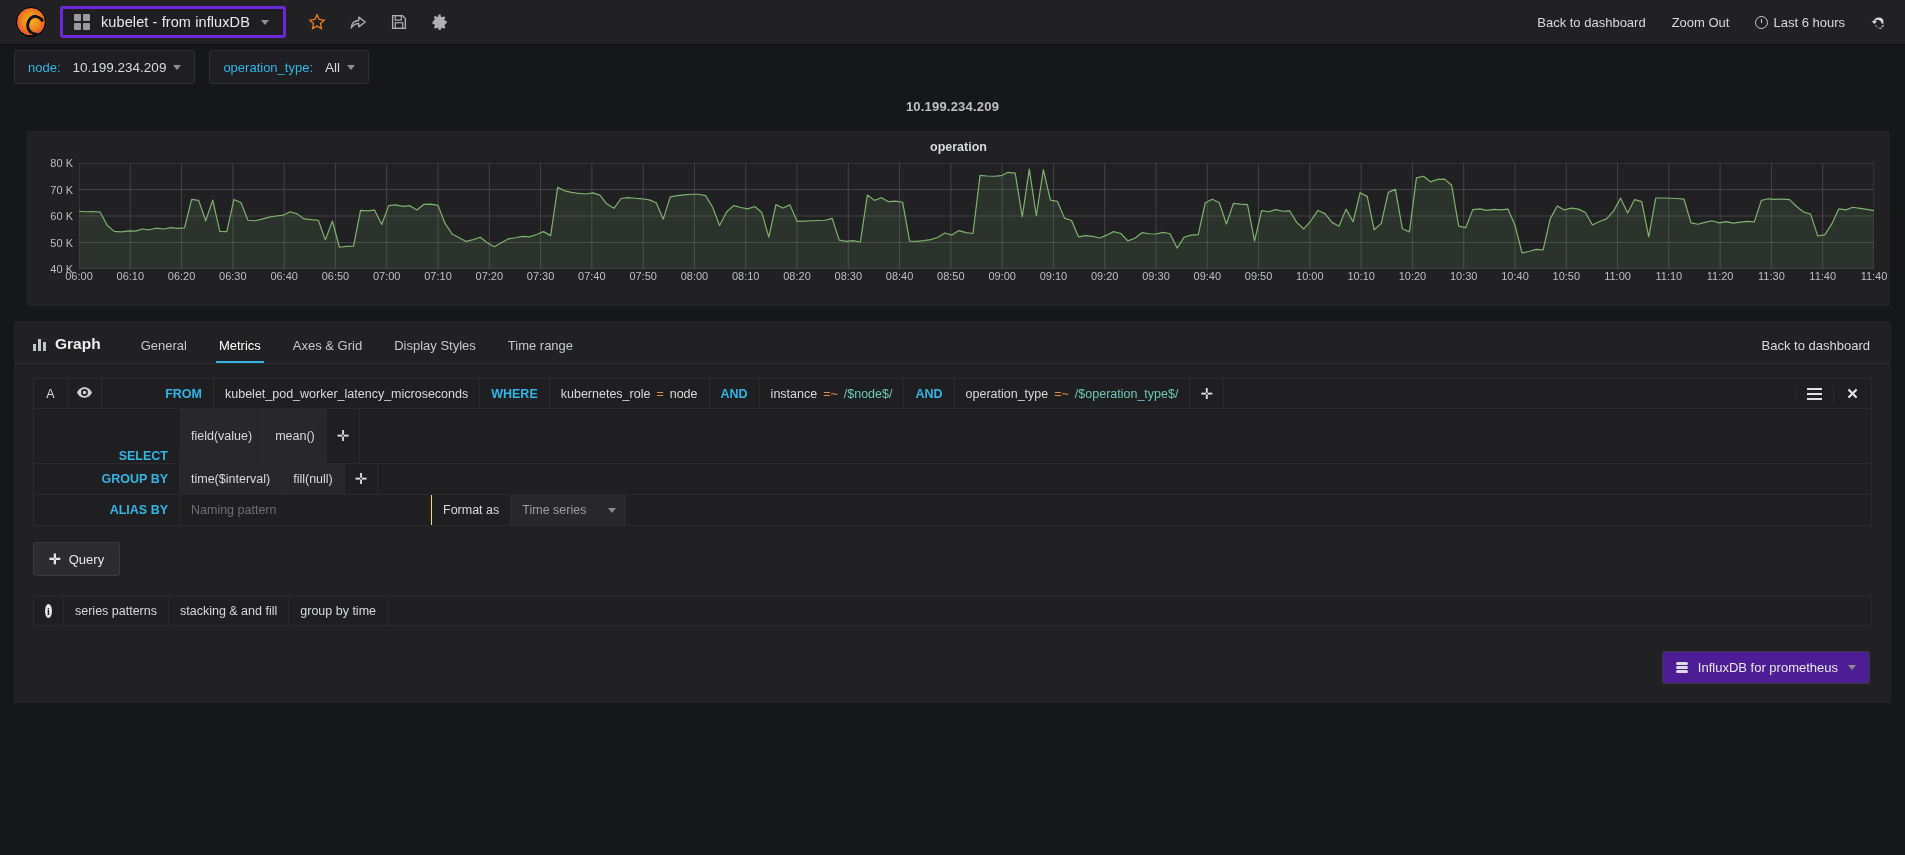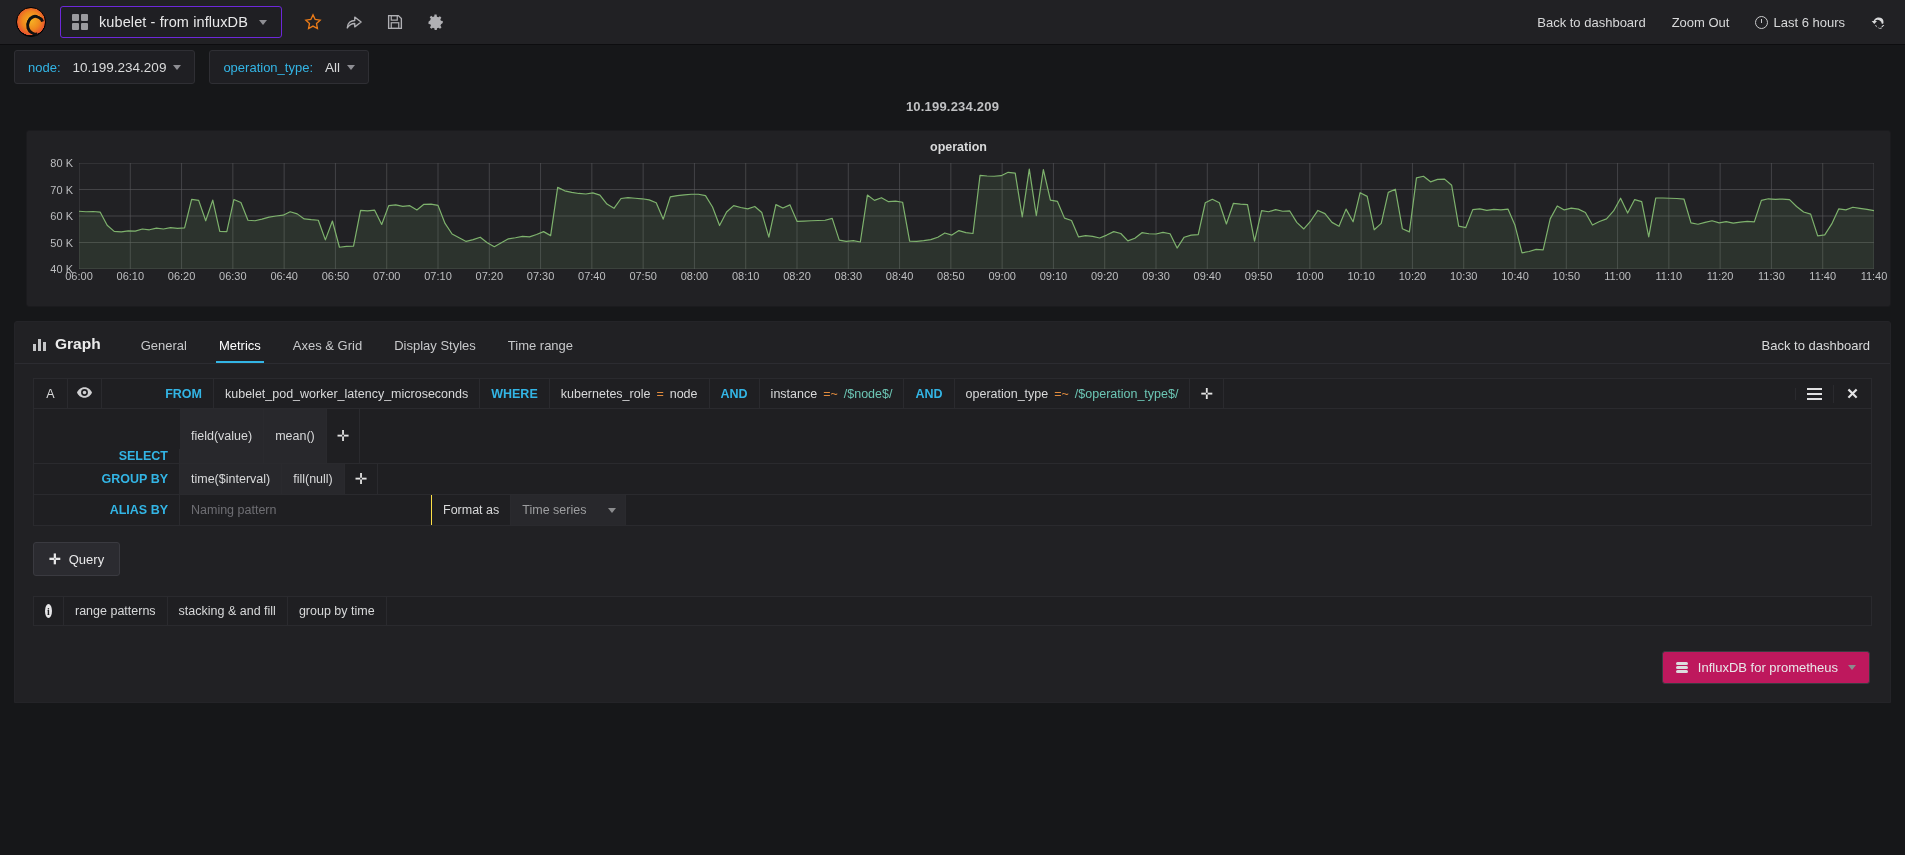--- a/index.html
+++ b/index.html
@@ -28,21 +28,21 @@
     border: 1px solid #000;
   }
   .gf-logo::after {
     content: ""; position: absolute; left: 9px; top: 7px;
     width: 12px; height: 14px; border: 3px solid #111;
     border-radius: 50% 50% 40% 60%; border-right-color: transparent;
     transform: rotate(25deg);
   }
   .dash-picker {
     display: flex; align-items: center; gap: 11px;
-    border: 1px solid #6d28d9; border-radius: 3px;
+    border: 3px solid #6d28d9; border-radius: 3px;
     padding: 7px 14px 7px 11px; background: #1f1f23;
     cursor: pointer; height: 32px;
   }
   .grid-icon { display: grid; grid-template-columns: 7px 7px; grid-template-rows: 7px 7px; gap: 2px; }
   .grid-icon i { background: #9a9a9e; display: block; border-radius: 1px; }
   .dash-title { font-size: 14.5px; color: #e8e8e9; letter-spacing: .1px; }
   .caret { width: 0; height: 0; border-left: 4px solid transparent; border-right: 4px solid transparent; border-top: 5px solid #8e8e93; }
   .nav-icons { display: flex; align-items: center; gap: 23px; margin-left: 22px; }
   .nav-ico { width: 18px; height: 18px; color: #b0b0b4; cursor: pointer; display: flex; align-items: center; justify-content: center; }
   .nav-ico svg { width: 100%; height: 100%; fill: currentColor; }
@@ -182,21 +182,21 @@
   .wrench svg { width: 13px; height: 13px; fill: #dcdcde; }
   .circ-ico {
     width: 14px; height: 14px; border-radius: 50%; background: #e6e6e8; color: #1f1f22;
     font-size: 10px; font-weight: bold; display: flex; align-items: center; justify-content: center;
     font-family: "Liberation Serif", serif;
   }
 
   .ds-picker {
     position: absolute; right: 20px; bottom: 18px;
     display: inline-flex; align-items: center; gap: 10px;
-    background: #be185d; border: 1px solid #3a3a40; border-radius: 3px;
+    background: #4c1d95; border: 1px solid #3a3a40; border-radius: 3px;
     padding: 8px 13px; font-size: 13px; color: #e8e8e9; cursor: pointer;
   }
   .db-ico { display: flex; flex-direction: column; gap: 1.5px; }
   .db-ico i { width: 12px; height: 2.6px; background: #dcdcde; border-radius: 2px; display: block; }
 </style>
 </head>
 <body>
 
 <div class="navbar">
   <div class="gf-logo"></div>
@@ -473,21 +473,21 @@
   <div class="query-btn">
     <span class="pl">✛</span>
     <span>Query</span>
   </div>
 
   <div class="opt-block">
     <div class="opt-row">
       <div class="opt-cell ico">
         <span class="circ-ico">i</span>
       </div>
-      <div class="opt-cell link">range patterns</div>
+      <div class="opt-cell link">series patterns</div>
       <div class="opt-cell link">stacking &amp; and fill</div>
       <div class="opt-cell link">group by time</div>
       <div class="opt-cell grow"></div>
     </div>
   </div>
 
   <div class="ds-picker">
     <span class="db-ico">
         <i></i>
         <i></i>

